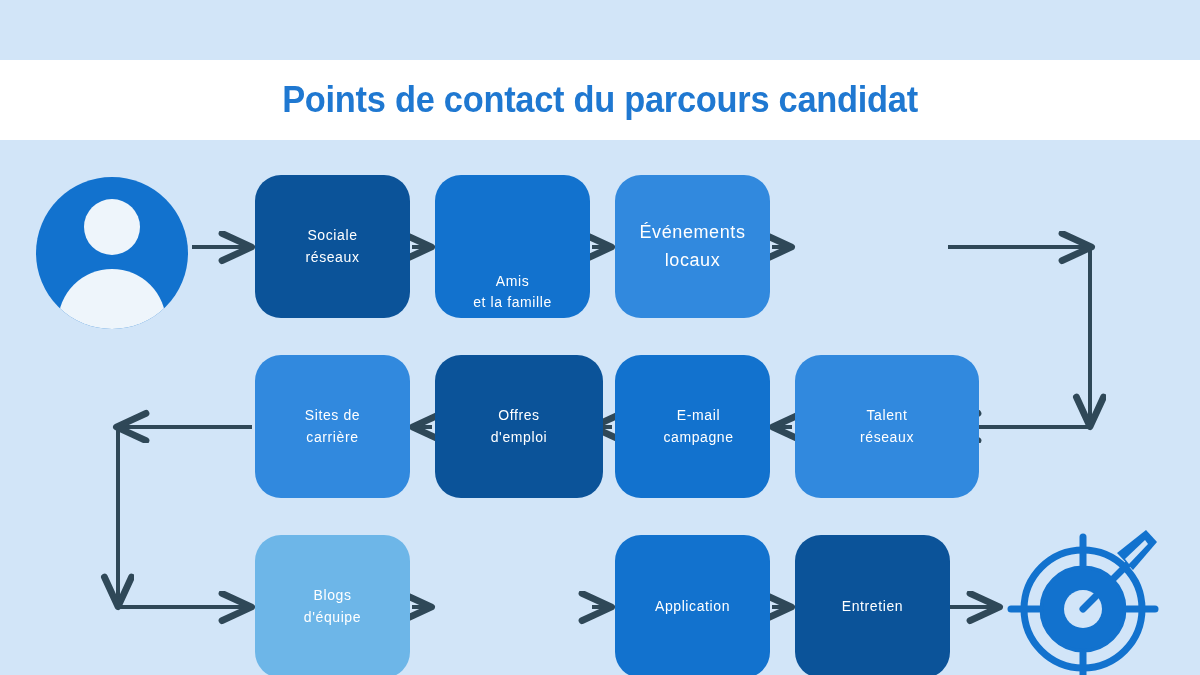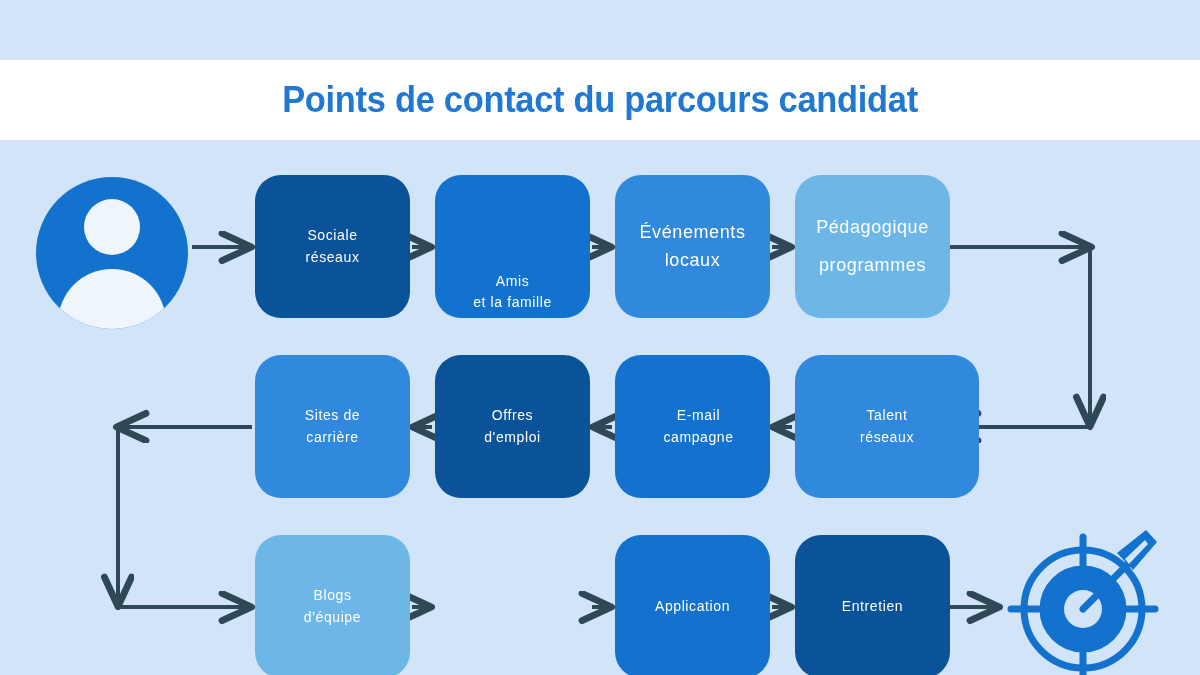--- a/index.html
+++ b/index.html
@@ -154,35 +154,29 @@
     </span>
   </div>
 
   <div class="node wide-text" style="left: 615px; top: 135px; width: 155px; height: 143px; background: rgb(49, 137, 222);">
     <span>
       <span>Événements</span><br>
       <span>locaux</span>
     </span>
   </div>
 
-  <div class="node wide-text" style="left: 795px; top: 135px; width: 155px; height: 143px; line-height: 2.1; background: rgb(109, 182, 232);">
-    <span>
-      <span>Pédagogique</span><br>
-      <span>programmes</span>
-    </span>
-  </div>
 
   <div class="node" style="left: 255px; top: 315px; width: 155px; height: 143px; background: rgb(49, 137, 222);">
     <span>
       <span>Sites de</span><br>
       <span>carrière</span>
     </span>
   </div>
 
-  <div class="node" style="left: 435px; top: 315px; width: 155px; height: 143px; background: rgb(11, 83, 153);">
+  <div class="node" style="left: 435px; top: 315px; width: 168px; height: 143px; background: rgb(11, 83, 153);">
     <span>
       <span>Offres</span><br>
       <span>d'emploi</span>
     </span>
   </div>
 
   <div class="node" style="left: 615px; top: 315px; width: 155px; height: 143px; background: rgb(18, 114, 206); padding-left: 20px;">
     <span>
       <span>E-mail</span><br>
       <span>campagne</span>

